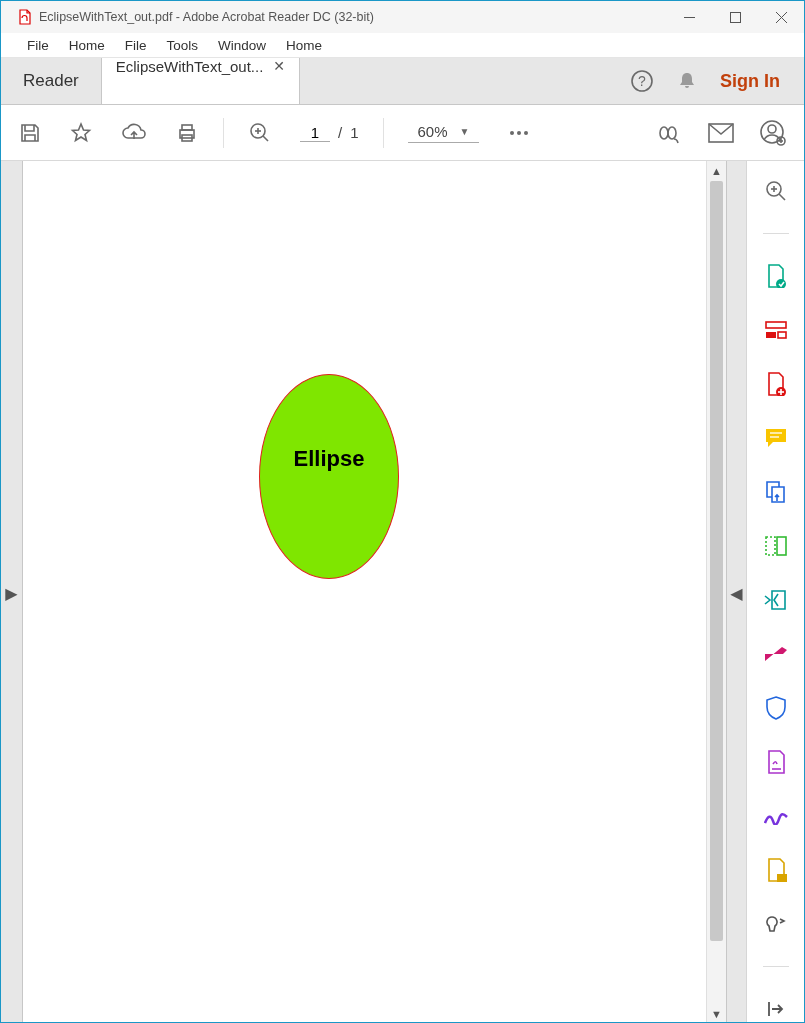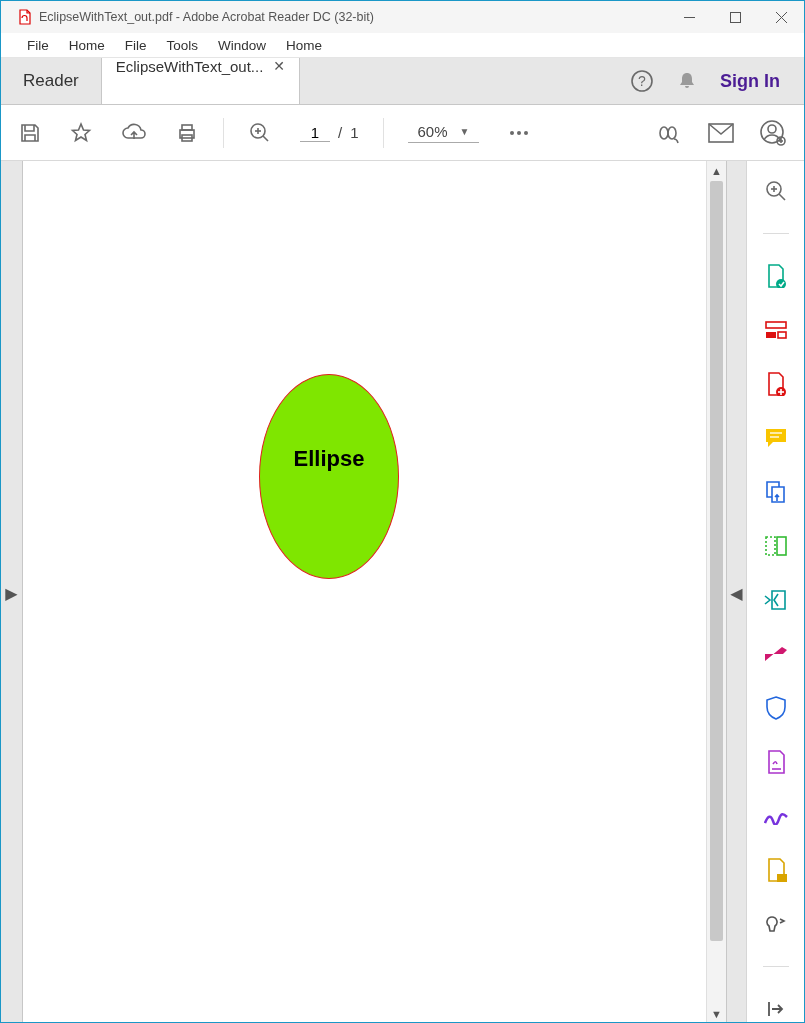--- a/index.html
+++ b/index.html
@@ -11,21 +11,21 @@
   .titlebar .win-controls { position: absolute; right: 0; top: 0; height: 32px; display: flex; }
   .titlebar .win-controls .wc { width: 46px; height: 32px; display: flex; align-items: center; justify-content: center; color: #666; }
   
   .menubar { height: 25px; background: #fff; display: flex; align-items: center; padding: 0 16px; border-bottom: 1px solid #e5e5e5; }
   .menubar .mitem { padding: 3px 10px; font-size: 13.5px; color: #333; }
   
   .app-tabs { height: 47px; background: #e7e7e7; display: flex; align-items: stretch; border-bottom: 1px solid #c7c7c7; position: relative; }
   .app-tabs .apptab { padding: 0 22px; display: flex; align-items: center; font-size: 17px; color: #333; }
   .app-tabs .doc-tab { background: #fff; border-right: 1px solid #c7c7c7; font-size: 15px; color: #333; padding: 0 14px; display: flex; align-items: flex-start; gap: 10px; border-left:1px solid #c7c7c7;}
   .app-tabs .rightgrp { margin-left: auto; display: flex; align-items: center; gap: 22px; padding-right: 24px; }
-  .app-tabs .signin { font-size: 18px; font-weight: 600; color: #4c1d95; text-align: right; }
+  .app-tabs .signin { font-size: 18px; font-weight: 600; color: #c2410c; text-align: right; }
   
   .toolbar { height: 56px; background: #fff; display: flex; align-items: center; padding: 0 18px; gap: 28px; border-bottom: 1px solid #d9d9d9; }
   .toolbar .sep { width:1px; height:30px; background:#e1e1e1; margin:0 -4px;}
   .toolbar .page-group { display:flex; align-items:center; gap:8px; font-size:15px; color:#444;}
   .toolbar .page-input { width:30px; border:none; border-bottom:1px solid #aaa; text-align:center; font-size:15px; background:transparent;}
   .toolbar .zoom-group { display:flex; align-items:center; gap:14px; font-size:15px; color:#444;}
   .toolbar .zoom-display { border-bottom:1px solid #aaa; padding:0 10px 2px 10px; display:flex; align-items:center; gap:12px;}
   .toolbar .right { margin-left:auto; display:flex; align-items:center; gap:26px;}
   
   .workspace { display:flex; height: calc(1023px - 32px - 25px - 47px - 56px); }

